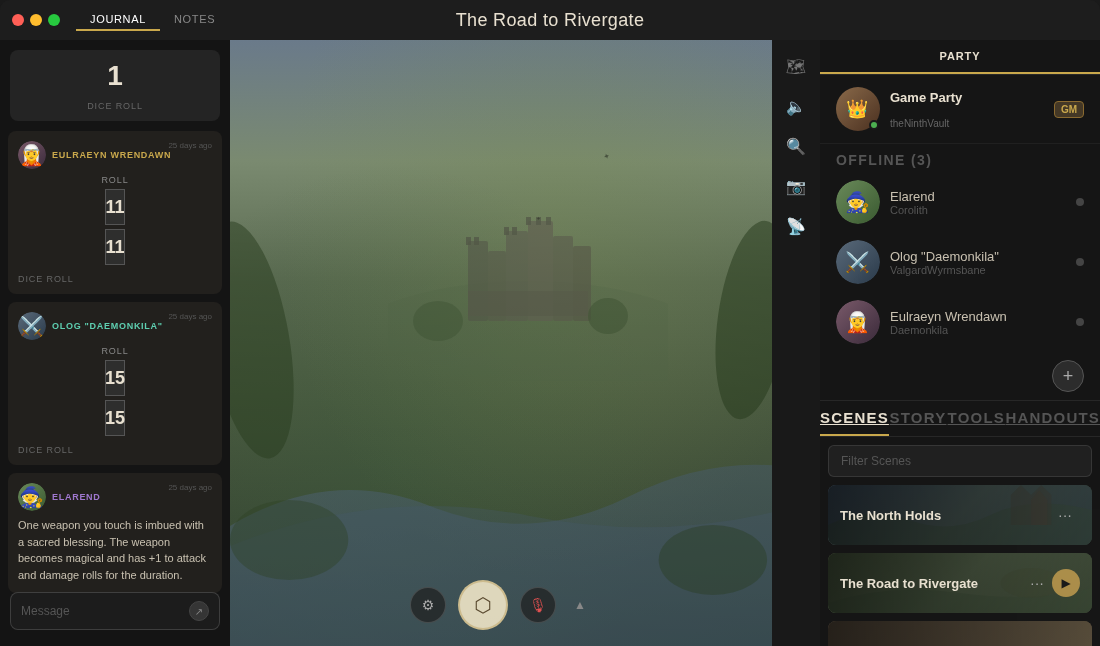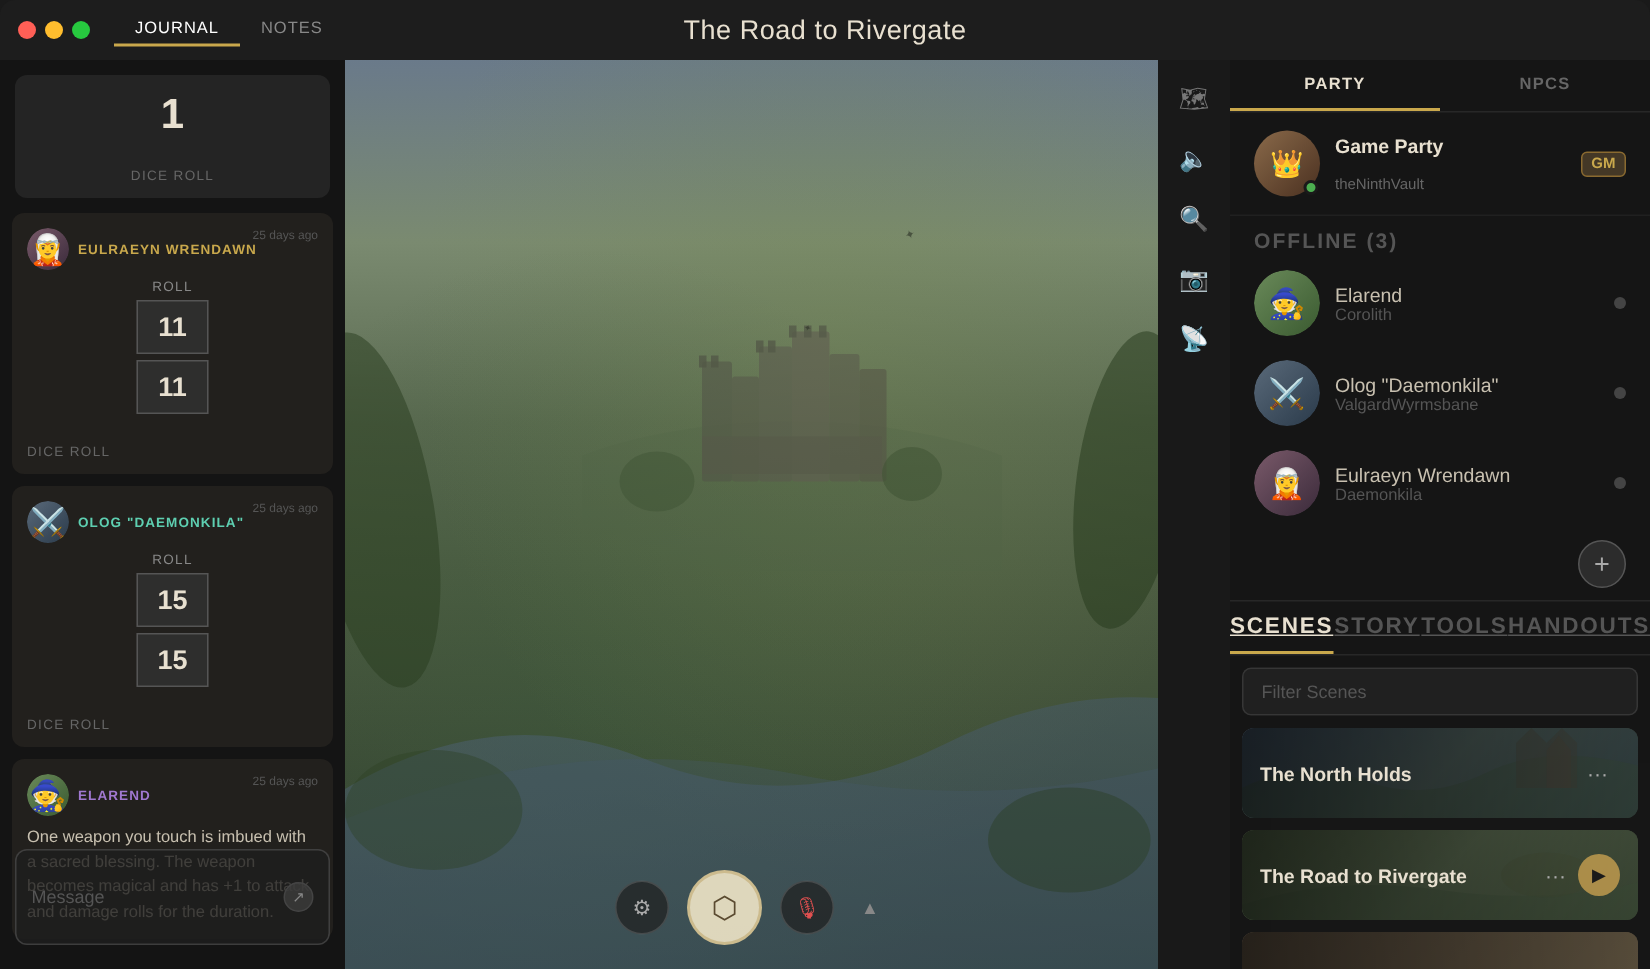--- a/index.html
+++ b/index.html
@@ -91,21 +91,21 @@
     .dice-number-large {
       font-size: 28px;
       font-weight: 700;
       color: #e8e0d0;
     }
     .dice-label {
       font-size: 9px;
       letter-spacing: 0.1em;
       color: #666;
       text-transform: uppercase;
-      margin-top: 20px;
+      margin-top: 9px;
     }
 
     .journal-scroll {
       flex: 1;
       overflow-y: auto;
       padding: 0 8px 8px;
     }
     .journal-scroll::-webkit-scrollbar { width: 4px; }
     .journal-scroll::-webkit-scrollbar-track { background: transparent; }
     .journal-scroll::-webkit-scrollbar-thumb { background: #444; border-radius: 2px; }
@@ -149,21 +149,21 @@
     }
     .entry-roll-label {
       font-size: 9px;
       letter-spacing: 0.1em;
       text-transform: uppercase;
       color: #888;
       text-align: center;
       margin: 4px 0;
     }
     .entry-roll-value {
-      width: 48px; height: 36px;
+      width: 20px; height: 36px;
       border-radius: 0;
       background: rgba(50,50,50,0.8);
       border: 1px solid #555;
       display: flex;
       align-items: center;
       justify-content: center;
       font-size: 18px;
       font-weight: 700;
       color: #e8e0d0;
       margin: 0 auto 4px;
@@ -248,21 +248,21 @@
       bottom: 16px;
       left: 10px;
       width: 210px;
     }
     .message-input-wrap {
       background: rgba(30,30,30,0.8);
       border: 1px solid rgba(255,255,255,0.15);
       border-radius: 8px;
       display: flex;
       align-items: center;
-      padding: 21px 10px;
+      padding: 8px 10px;
       justify-content: space-between;
     }
     .message-input {
       flex: 1;
       background: transparent;
       border: none;
       outline: none;
       color: #888;
       font-size: 12px;
     }
@@ -702,21 +702,20 @@
     </div>
     <div class="icon-btn">
       <span>📡</span>
     </div>
   </div>
 
   <div class="right-panel">
 
     <div class="right-header">
       <div class="right-tab active">Party</div>
-      <div class="right-tab">NPCs</div>
     </div>
 
     <div class="gm-card">
       <div class="gm-avatar">
         <div class="gm-avatar-img av-gm">👑</div>
         <div class="online-dot"></div>
       </div>
       <div class="gm-info">
         <div class="gm-name">Game Party</div>
         <div class="gm-sub">theNinthVault</div>

